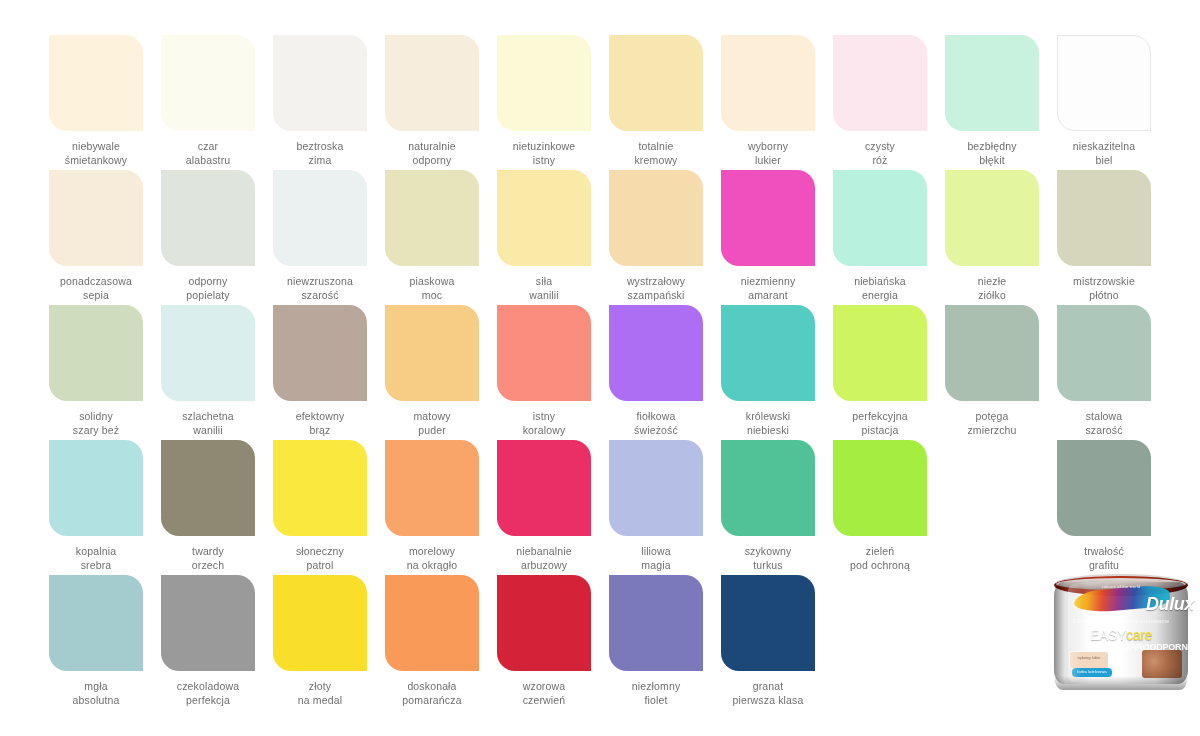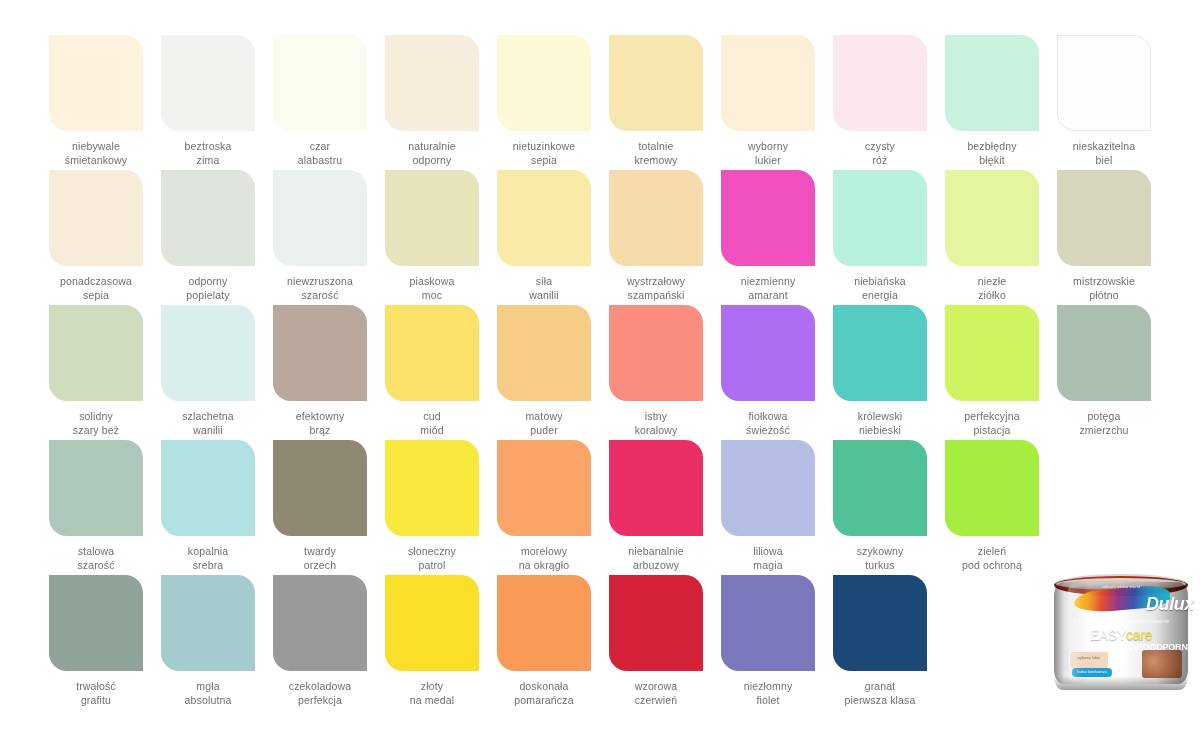--- a/index.html
+++ b/index.html
@@ -294,38 +294,38 @@
 
 <div id="palette-page">
 
   <div class="palette-grid" id="palette-grid">
       <div class="swatch-cell">
         <div class="swatch-chip" style="background: rgb(253, 243, 221);"></div>
         <div class="swatch-label">niebywale
 śmietankowy</div>
       </div>
       <div class="swatch-cell">
+        <div class="swatch-chip" style="background: rgb(252, 251, 239);"></div>
+        <div class="swatch-label">czar
+alabastru</div>
+      </div>
+      <div class="swatch-cell">
         <div class="swatch-chip" style="background: rgb(243, 242, 238);"></div>
         <div class="swatch-label">beztroska
 zima</div>
       </div>
       <div class="swatch-cell">
-        <div class="swatch-chip" style="background: rgb(252, 251, 239);"></div>
-        <div class="swatch-label">czar
-alabastru</div>
-      </div>
-      <div class="swatch-cell">
         <div class="swatch-chip" style="background: rgb(247, 237, 220);"></div>
         <div class="swatch-label">naturalnie
 odporny</div>
       </div>
       <div class="swatch-cell">
         <div class="swatch-chip" style="background: rgb(252, 249, 215);"></div>
         <div class="swatch-label">nietuzinkowe
-sepia</div>
+istny</div>
       </div>
       <div class="swatch-cell">
         <div class="swatch-chip" style="background: rgb(247, 230, 176);"></div>
         <div class="swatch-label">totalnie
 kremowy</div>
       </div>
       <div class="swatch-cell">
         <div class="swatch-chip" style="background: rgb(253, 239, 215);"></div>
         <div class="swatch-label">wyborny
 lukier</div>
@@ -402,25 +402,20 @@
       </div>
       <div class="swatch-cell">
         <div class="swatch-chip" style="background: rgb(218, 238, 238);"></div>
         <div class="swatch-label">szlachetna
 wanilii</div>
       </div>
       <div class="swatch-cell">
         <div class="swatch-chip" style="background: rgb(184, 167, 154);"></div>
         <div class="swatch-label">efektowny
 brąz</div>
-      </div>
-      <div class="swatch-cell">
-        <div class="swatch-chip" style="background: rgb(250, 226, 106);"></div>
-        <div class="swatch-label">cud
-miód</div>
       </div>
       <div class="swatch-cell">
         <div class="swatch-chip" style="background: rgb(247, 205, 133);"></div>
         <div class="swatch-label">matowy
 puder</div>
       </div>
       <div class="swatch-cell">
         <div class="swatch-chip" style="background: rgb(250, 141, 126);"></div>
         <div class="swatch-label">istny
 koralowy</div>

